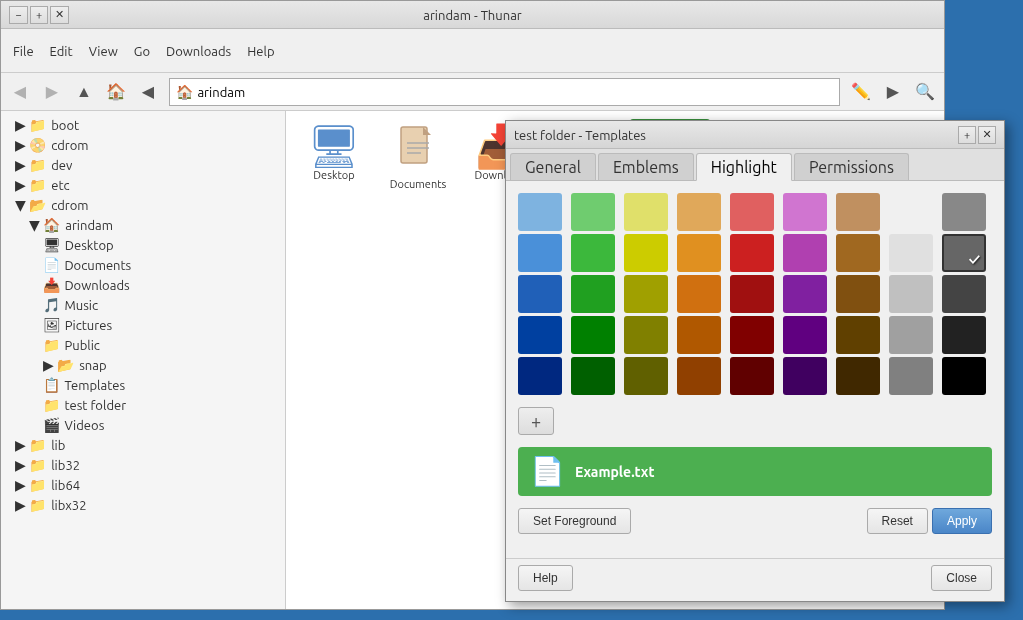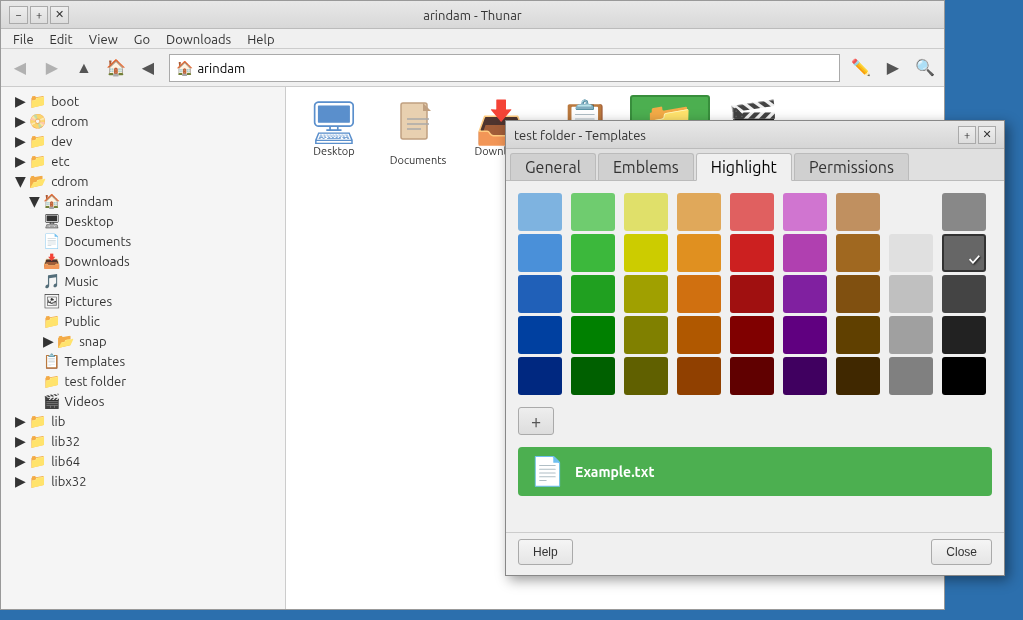--- a/index.html
+++ b/index.html
@@ -47,21 +47,21 @@
       border: 1px solid #aaa;
       background: linear-gradient(to bottom, #eee, #ddd);
       cursor: pointer;
       font-size: 11px;
       display: flex; align-items: center; justify-content: center;
       color: #333;
     }
 
     
     .menu-bar {
-      height: 20px;
+      height: 44px;
       background: #f0f0f0;
       display: flex;
       align-items: center;
       padding: 0 4px;
       border-bottom: 1px solid #ccc;
       flex-shrink: 0;
     }
     .menu-item {
       padding: 3px 8px;
       cursor: pointer;
@@ -581,20 +581,25 @@
 
     <div class="add-custom-btn">+</div>
 
     <div class="preview-area">
       <span class="preview-icon">📄</span>
       <span class="preview-name">Example.txt</span>
     </div>
 
     <div class="dialog-action-row">
       <div style="display:flex; gap:4px;">
+        <button class="dialog-btn">Set Foreground</button>
+      </div>
+      <div style="display:flex; gap:4px;">
+        <button class="dialog-btn">Reset</button>
+        <button class="dialog-btn primary">Apply</button>
       </div>
     </div>
   </div>
 
   <div class="dialog-bottom-row">
     <button class="dialog-btn">Help</button>
     <button class="dialog-btn">Close</button>
   </div>
 </div>
 

